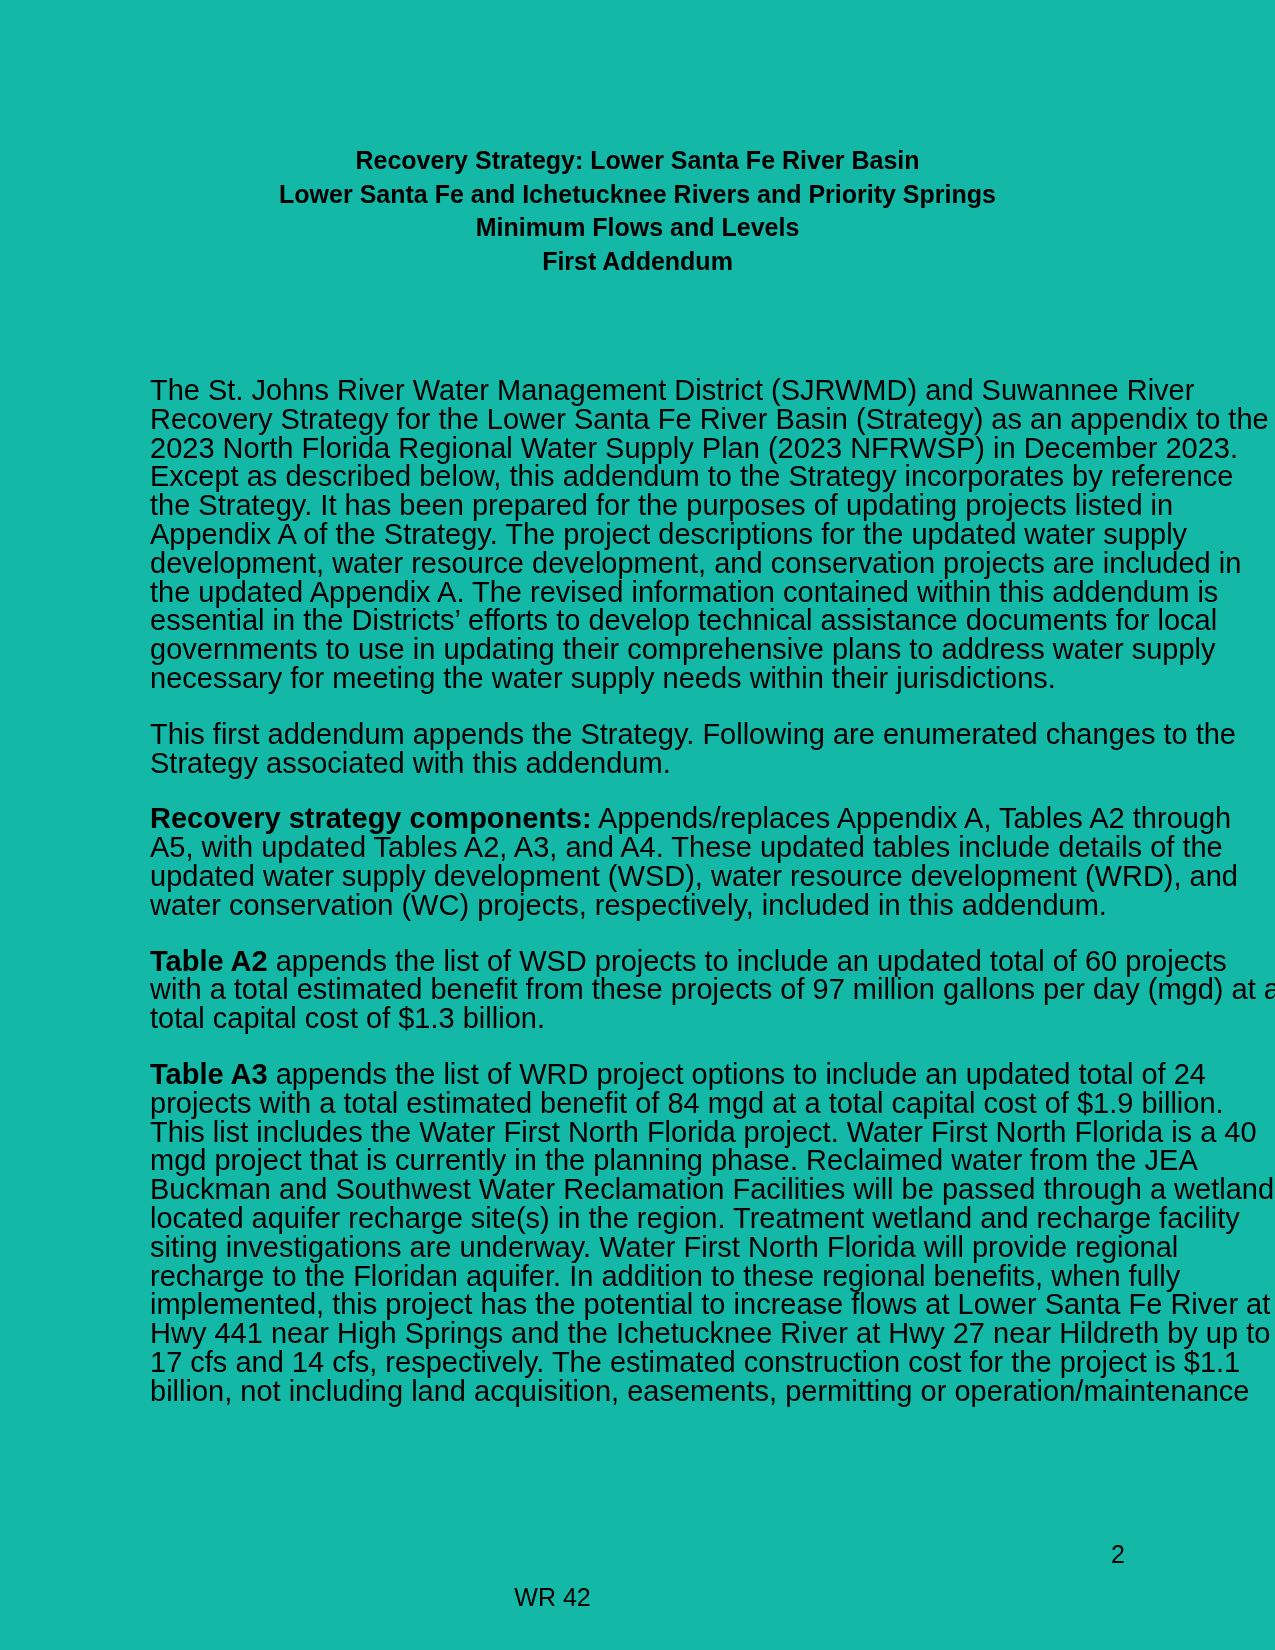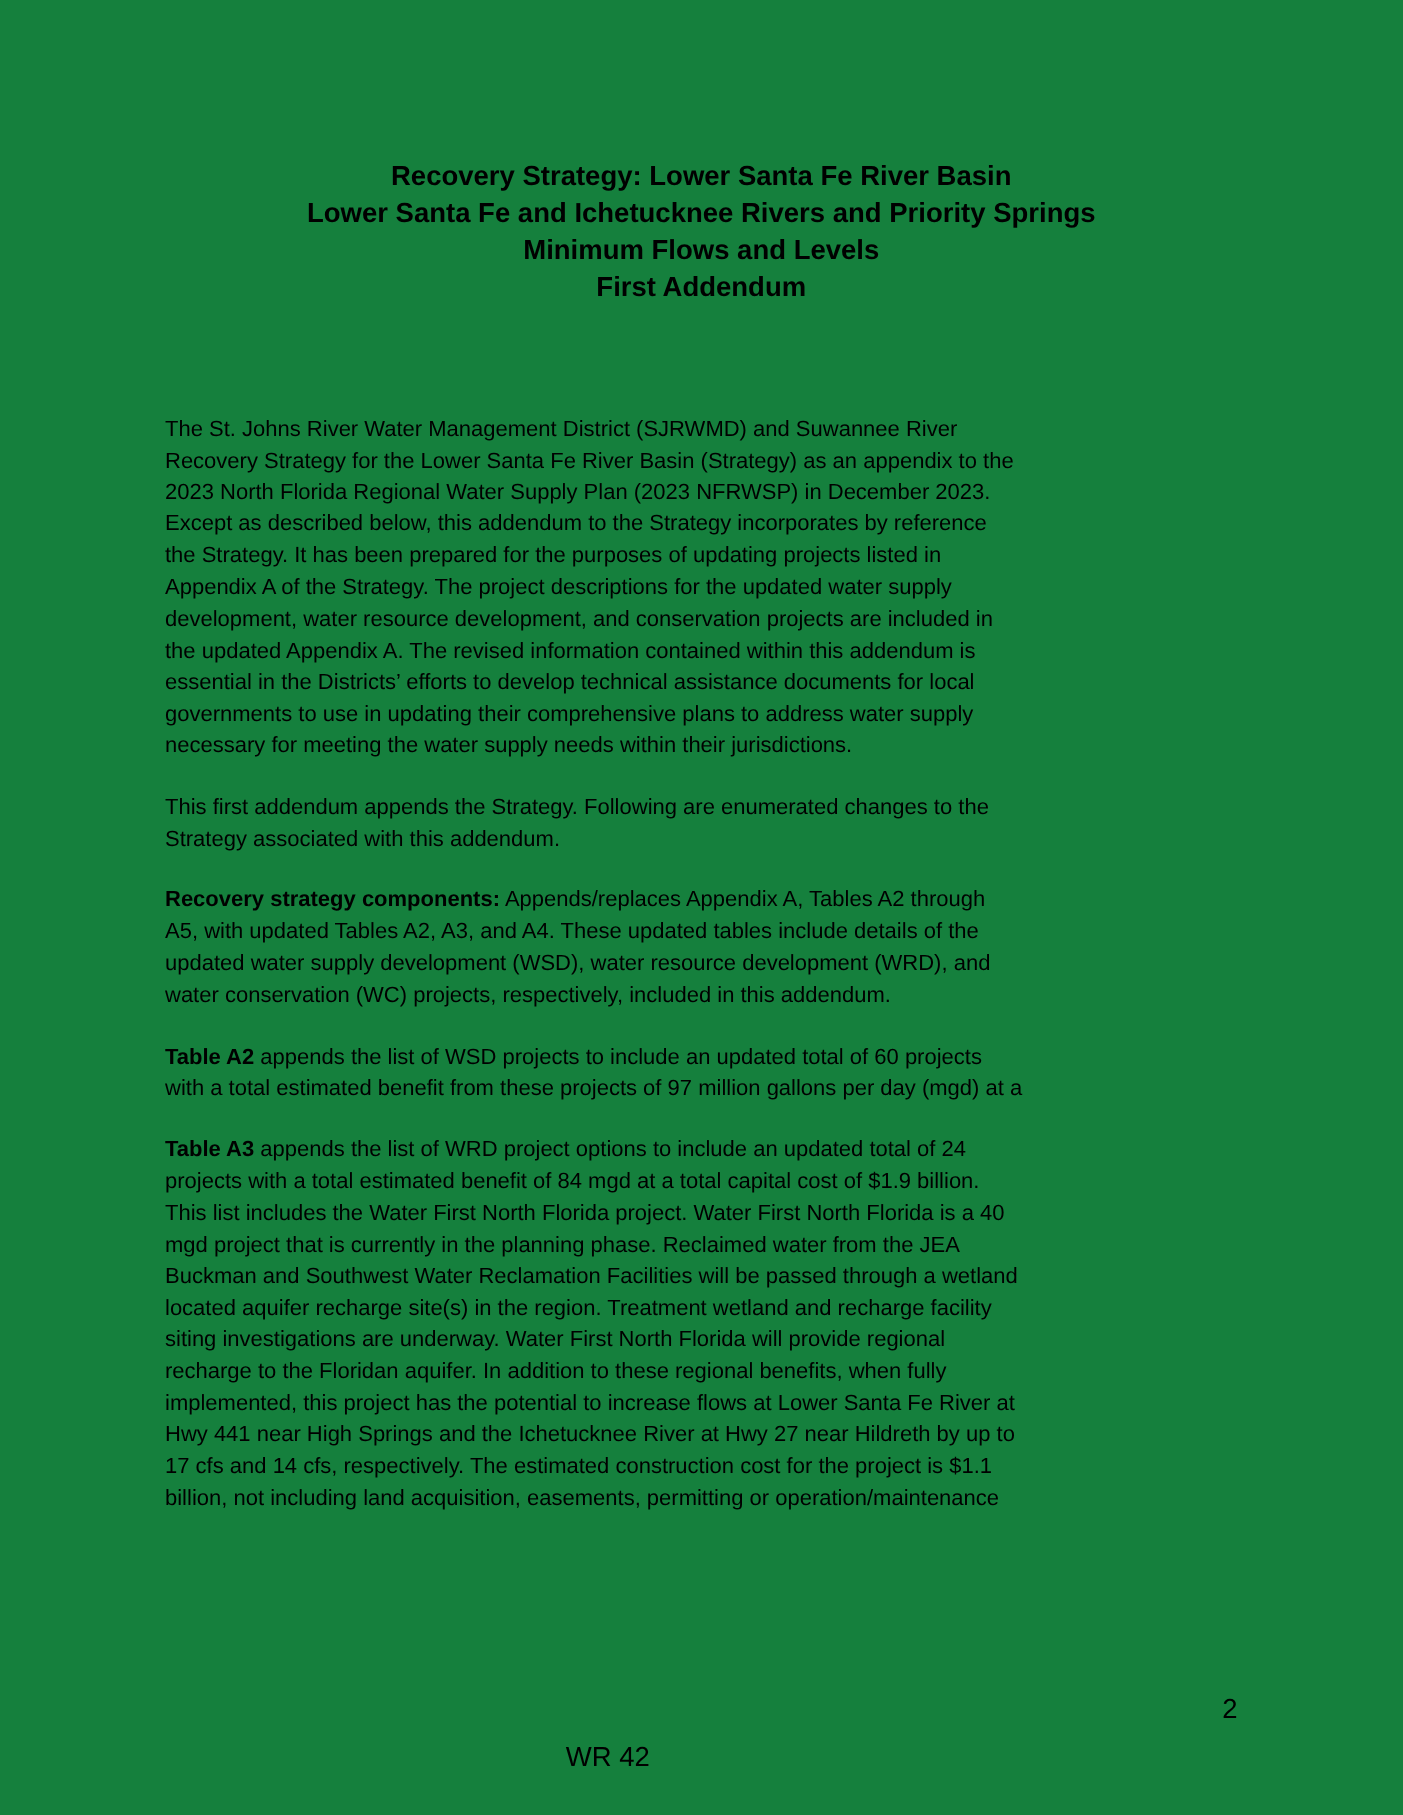--- a/index.html
+++ b/index.html
@@ -4,42 +4,42 @@
 <style>
   html, body {
     margin: 0;
     padding: 0;
     background: #ffffff;
   }
   .page {
     position: relative;
     width: 1275px;
     height: 1650px;
-    background: #15803d;
+    background: #14b8a6;
     color: #000000;
     font-family: "Liberation Sans", sans-serif;
     overflow: hidden;
   }
   .title-block {
     position: absolute;
     left: 150px;
     top: 144px;
     width: 975px;
     text-align: center;
     font-weight: bold;
     font-size: 25px;
     line-height: 33.5px;
     white-space: nowrap;
   }
   .body-block {
     position: absolute;
     left: 150px;
     top: 376px;
     width: 1000px;
-    font-size: 20px;
+    font-size: 29px;
     line-height: 28.8px;
   }
   .para {
     margin: 0 0 27px 0;
   }
   .line {
     white-space: nowrap;
   }
   .page-number {
     position: absolute;
@@ -92,20 +92,21 @@
       </div>
       <div class="para">
         <div class="line"><b>Recovery strategy components:</b> Appends/replaces Appendix A, Tables A2 through</div>
         <div class="line">A5, with updated Tables A2, A3, and A4. These updated tables include details of the</div>
         <div class="line">updated water supply development (WSD), water resource development (WRD), and</div>
         <div class="line">water conservation (WC) projects, respectively, included in this addendum.</div>
       </div>
       <div class="para">
         <div class="line"><b>Table A2</b> appends the list of WSD projects to include an updated total of 60 projects</div>
         <div class="line">with a total estimated benefit from these projects of 97 million gallons per day (mgd) at a</div>
+        <div class="line">total capital cost of $1.3 billion.</div>
       </div>
       <div class="para">
         <div class="line"><b>Table A3</b> appends the list of WRD project options to include an updated total of 24</div>
         <div class="line">projects with a total estimated benefit of 84 mgd at a total capital cost of $1.9 billion.</div>
         <div class="line">This list includes the Water First North Florida project. Water First North Florida is a 40</div>
         <div class="line">mgd project that is currently in the planning phase. Reclaimed water from the JEA</div>
         <div class="line">Buckman and Southwest Water Reclamation Facilities will be passed through a wetland</div>
         <div class="line">located aquifer recharge site(s) in the region. Treatment wetland and recharge facility</div>
         <div class="line">siting investigations are underway. Water First North Florida will provide regional</div>
         <div class="line">recharge to the Floridan aquifer. In addition to these regional benefits, when fully</div>

